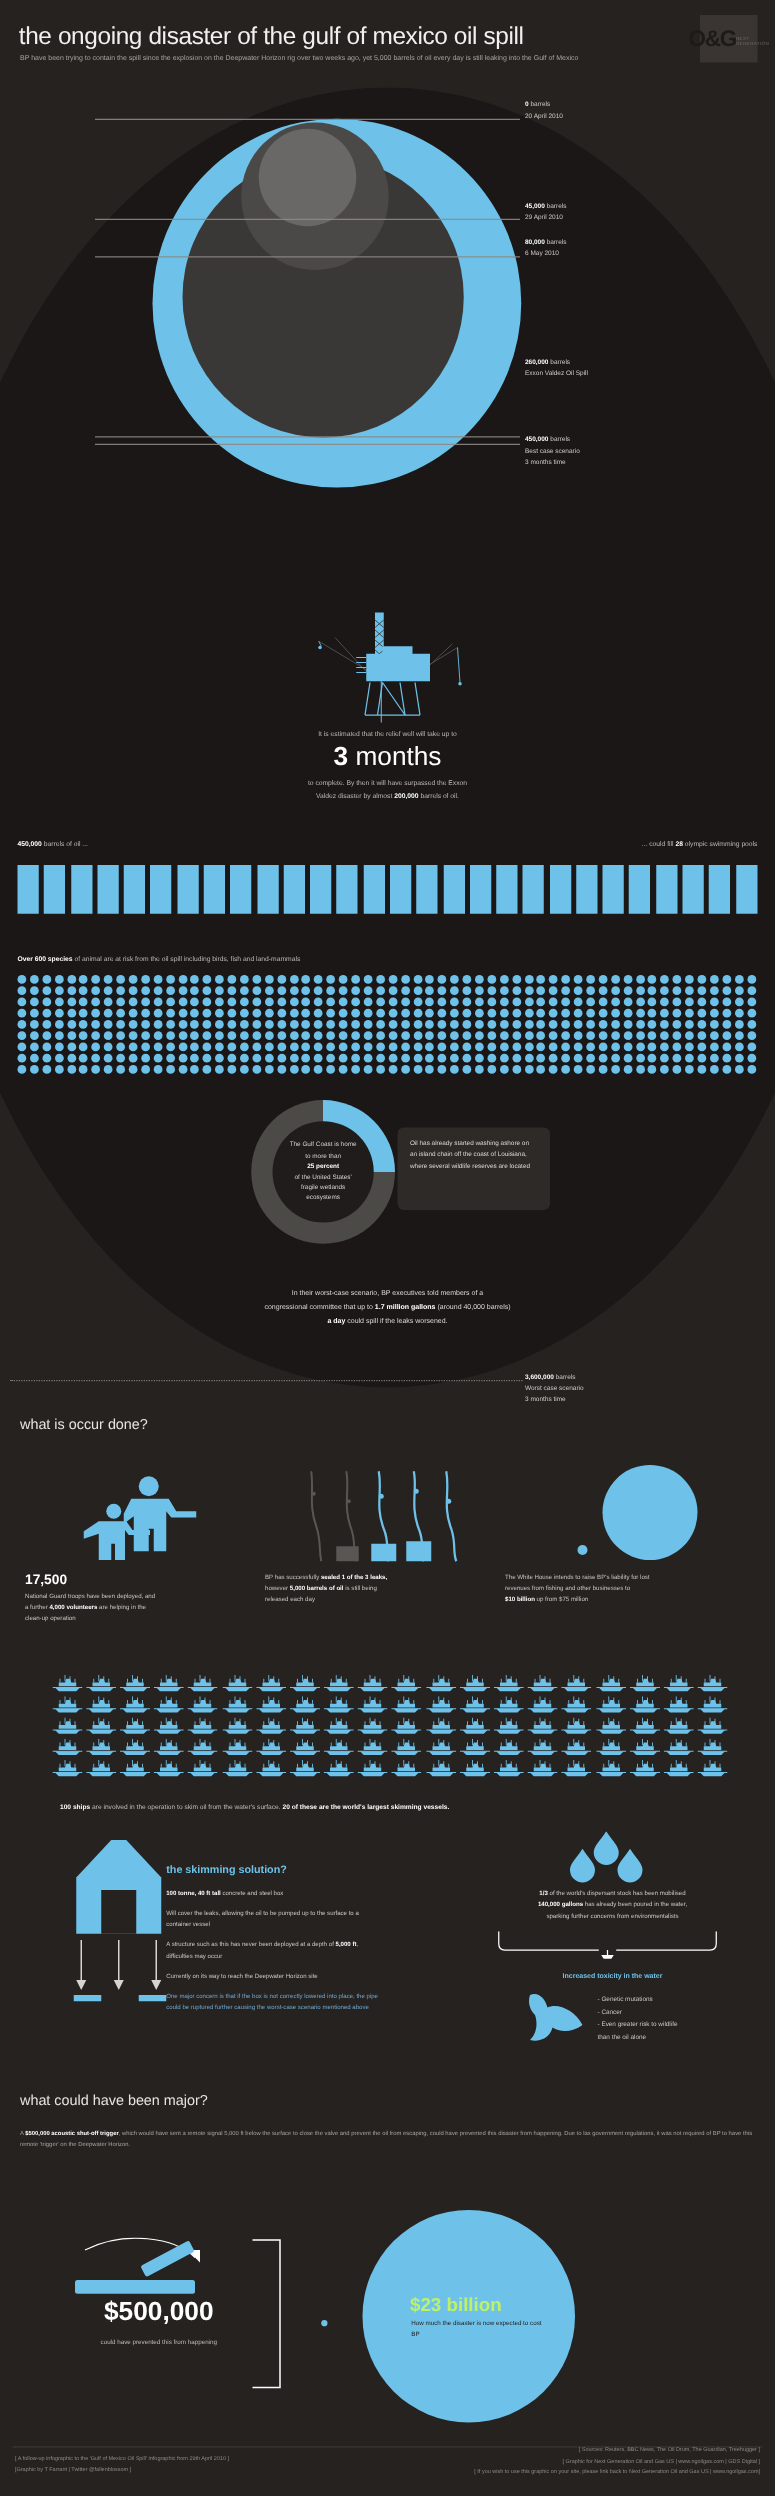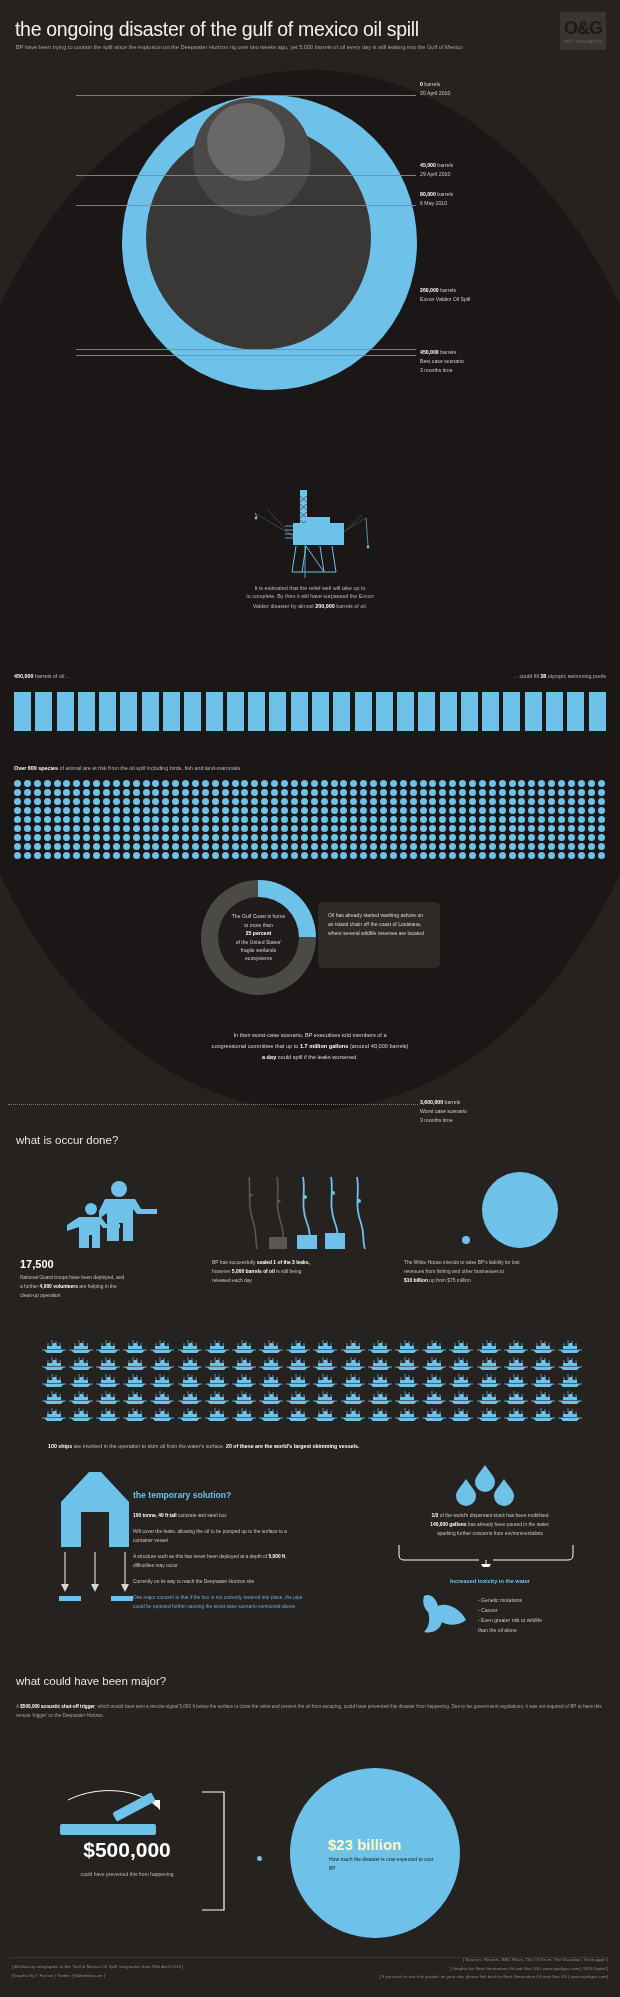--- a/index.html
+++ b/index.html
@@ -18,21 +18,21 @@
     position: absolute; left: 15px; top: 18px;
     font-size: 19.5px; font-weight: 300; letter-spacing: -0.3px;
     color: #f2f0ee; white-space: nowrap;
   }
   .subtitle {
     position: absolute; left: 16px; top: 42px; width: 560px;
     font-size: 5.6px; line-height: 1.9; color: #a9a29d;
   }
   .logo {
     position: absolute; right: 14px; top: 12px; width: 46px; height: 38px;
-    background: #3a3533; display: flex; flex-direction: column;
+    background: #3a3533; display: flex; 
     align-items: center; justify-content: center;
   }
   .logo-main { font-size: 18px; font-weight: bold; color: #1d1a18; line-height: 1; letter-spacing: -1px; }
   .logo-sub { font-size: 3.6px; color: #6e6764; letter-spacing: 0.3px; margin-top: 3px; }
 
   
   .eye-bg { position: absolute; left: 0; top: 70px; width: 620px; height: 1040px; overflow: hidden; }
   .eye-shape {
     position: absolute; left: -60px; top: 0px; width: 740px; height: 1040px;
     background: #1a1716; border-radius: 50% / 50%;
@@ -144,21 +144,21 @@
   
   .wcd-p { position: absolute; left: 16px; top: 1702px; width: 588px; font-size: 4.7px; line-height: 1.95; color: #aaa39e; }
   .wcd-p b { color: #fff; font-weight: bold; }
 
   .trigger-art { position: absolute; left: 60px; top: 1790px; width: 135px; height: 50px; }
   .amt-500 { position: absolute; left: 52px; top: 1838px; width: 150px; text-align: center; font-size: 21px; font-weight: bold; color: #fff; }
   .amt-500-sub { position: absolute; left: 52px; top: 1871px; width: 150px; text-align: center; font-size: 5px; color: #c0bab6; }
   .big-bracket { position: absolute; left: 200px; top: 1790px; width: 30px; height: 125px; }
   .dot-mid { position: absolute; left: 257px; top: 1856px; width: 5px; height: 5px; border-radius: 50%; background: #6ec2ea; }
   .big-circle { position: absolute; left: 290px; top: 1768px; width: 170px; height: 170px; border-radius: 50%; background: #6ec2ea; }
-  .bc-amt { position: absolute; left: 328px; top: 1836px; font-size: 15px; font-weight: bold; color: #fef9c3; }
+  .bc-amt { position: absolute; left: 328px; top: 1836px; font-size: 15px; font-weight: bold; color: #bef264; }
   .bc-sub { position: absolute; left: 329px; top: 1855px; width: 110px; font-size: 5px; line-height: 1.8; color: #1f1c1b; }
 
   
   .footer-line { position: absolute; left: 10px; top: 1957px; width: 600px; height: 1px; background: #3b3633; }
   .foot-l { position: absolute; left: 12px; top: 1963px; font-size: 4.4px; line-height: 1.95; color: #8e8884; }
   .foot-r { position: absolute; right: 12px; top: 1956px; font-size: 4.4px; line-height: 1.95; color: #8e8884; text-align: right; }
 </style>
 </head>
 <body>
 
@@ -260,20 +260,24 @@
         <line x1="320" y1="76" x2="324" y2="102"></line>
         <line x1="332" y1="76" x2="336" y2="102"></line>
         <line x1="292" y1="102" x2="336" y2="102"></line>
         <line x1="306" y1="76" x2="324" y2="102"></line>
       </g>
       <line x1="305" y1="72" x2="305" y2="108" stroke="#6ec2ea" stroke-width="0.8"></line>
     </svg>
   </div>
   <div class="rig-text">
     <div class="rig-t1">It is estimated that the relief well will take up to</div>
+    <div class="rig-big">
+      <b>3</b>
+      <span>months</span>
+    </div>
     <div class="rig-t2">
       <span>to complete. By then it will have surpassed the Exxon</span><br>
       <span>Valdez disaster by almost </span><b>200,000</b><span> barrels of oil.</span>
     </div>
   </div>
 
   <div class="pools-head">
     <b>450,000</b><span> barrels of oil ...</span>
   </div>
   <div class="pools-head2">
@@ -3361,21 +3365,21 @@
       </g>
       <g fill="#d8d4d1">
         <path d="M6 114 h8 l-4 8 z"></path>
           <path d="M66 114 h8 l-4 8 z"></path>
           <path d="M36 114 h8 l-4 8 z"></path>
       </g>
       <rect x="4" y="126" width="22" height="5" fill="#6ec2ea"></rect>
       <rect x="56" y="126" width="22" height="5" fill="#6ec2ea"></rect>
     </svg>
   </div>
-  <div class="ts-title">the temporary solution?</div>
+  <div class="ts-title">the skimming solution?</div>
   <div class="ts-body">
     <div class="ts-p"><b>100 tonne, 40 ft tall</b><span> concrete and steel box</span></div>
     <div class="ts-p">Will cover the leaks, allowing the oil to be pumped up to the surface to a container vessel</div>
     <div class="ts-p"><span>A structure such as this has never been deployed at a depth of </span><b>5,000 ft</b><span>, difficulties may occur</span></div>
     <div class="ts-p">Currently on its way to reach the Deepwater Horizon site</div>
     <div class="ts-p blue">One major concern is that if the box is not correctly lowered into place, the pipe could be ruptured further causing the worst-case scenario mentioned above</div>
   </div>
 
   <div class="drops">
     <svg width="60" height="42" viewBox="0 0 60 42">

